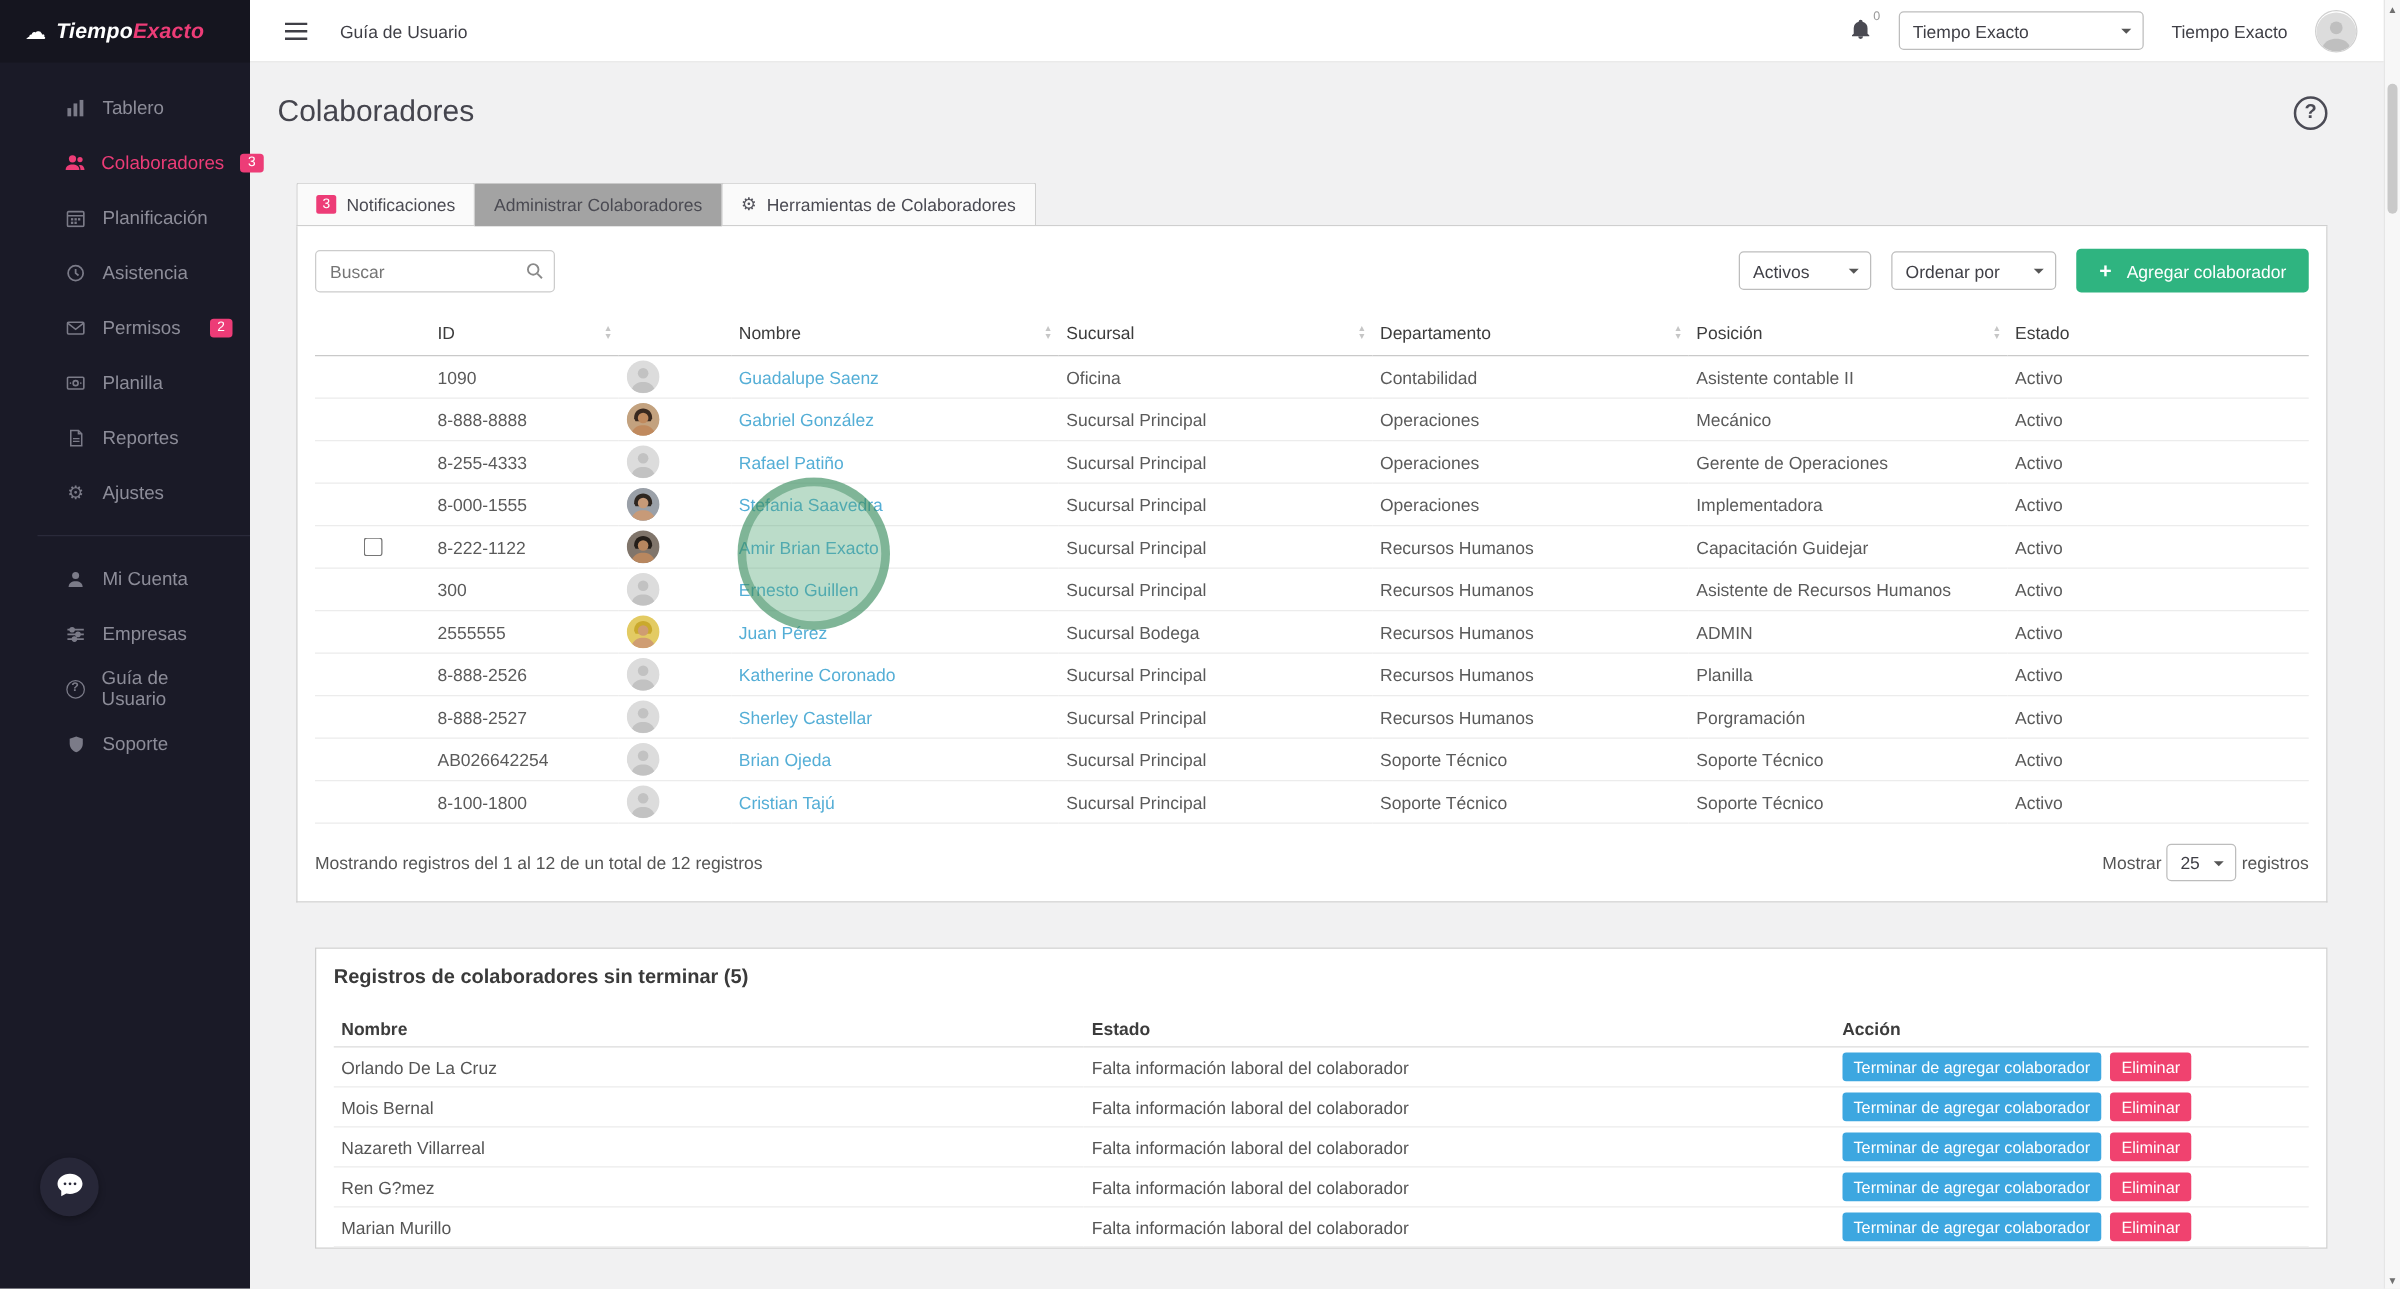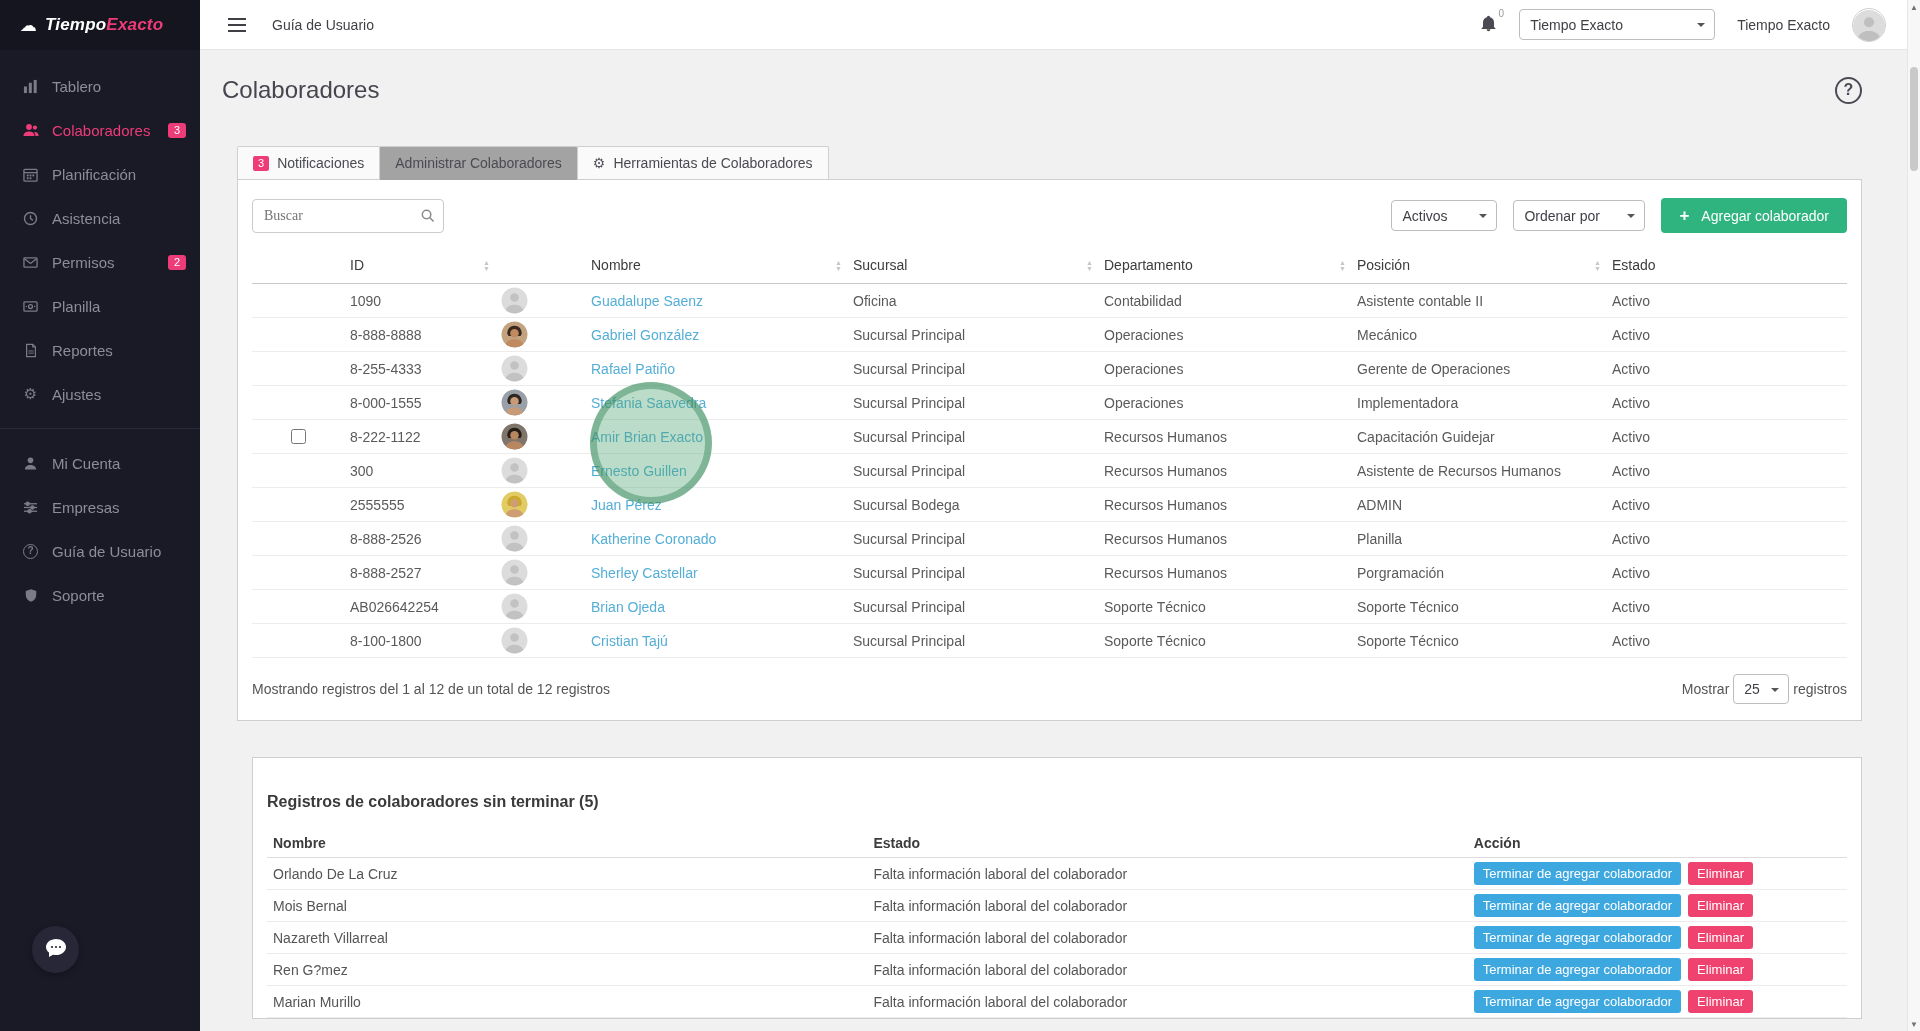--- a/index.html
+++ b/index.html
@@ -18,21 +18,21 @@
     background:#f1f1f2;
     font-family:"Liberation Sans","DejaVu Sans",sans-serif;
     color:#4a4a52;font-size:14px;
   }
   
   .sidebar{position:absolute;left:0;top:0;bottom:0;width:200px;background:var(--sidebar-bg);z-index:6;}
   .logo{height:50px;display:flex;align-items:center;padding-left:20px;gap:8px;background:#15151f;}
   .logo .cloud{color:#fff;font-size:17px;line-height:1;}
   .logo .brand{font-size:17px;font-weight:bold;font-style:italic;color:#fff;letter-spacing:.2px;}
   .logo .brand b{color:var(--accent);font-weight:bold;}
-  .side-menu{padding-top:14px;}
+  .side-menu{padding-top:14px;margin-left:30px;}
   .side-item{height:44px;display:flex;align-items:center;gap:13px;padding:0 14px 0 22px;color:#8d8d99;font-size:15px;cursor:pointer;}
   .side-item .side-icon{width:17px;display:inline-flex;justify-content:center;color:#7b7b88;}
   .side-item.active{color:var(--accent);}
   .side-item.active .side-icon{color:var(--accent);}
   .side-badge{margin-left:auto;background:var(--accent);color:#fff;font-size:11px;padding:2px 6px;border-radius:3px;line-height:1;}
   .side-divider{border-top:1px solid #2a2a3a;margin:12px 0;}
   .circle-q{display:inline-flex;width:15px;height:15px;border:1.4px solid currentColor;border-radius:50%;align-items:center;justify-content:center;font-size:10px;font-weight:bold;line-height:1;}
   
   .topbar{position:absolute;left:200px;right:0;top:0;height:50px;background:#fff;border-bottom:1px solid #e4e4e4;display:flex;align-items:center;padding:0 34px 0 28px;z-index:5;}
   .hamburger{color:#3f3f46;display:inline-flex;cursor:pointer;}
@@ -54,21 +54,21 @@
   
   .tabs{display:flex;border-bottom:1px solid #cfcfcf;}
   .tab{padding:8px 15px;border:1px solid #cfcfcf;border-bottom:none;background:#fafafa;font-size:14px;color:#4a4a52;display:flex;align-items:center;gap:8px;cursor:pointer;border-radius:2px 2px 0 0;margin-right:-1px;position:relative;}
   .tab.active{background:#a3a3a3;z-index:2;margin-bottom:-1px;padding-bottom:9px;}
   .tab-badge{background:var(--accent);color:#fff;font-size:11px;padding:2px 5px;border-radius:2px;line-height:1;}
   .tab .gear-glyph{font-size:14px;color:#55555e;}
   
   .panel{background:#fff;border:1px solid #cfcfcf;border-top:none;padding:18px 14px 16px;}
   .toolbar{display:flex;align-items:center;justify-content:space-between;margin-bottom:16px;}
   .search{position:relative;width:192px;}
-  .search input{width:100%;height:34px;border:1px solid #ccc;border-radius:4px;padding:0 32px 0 11px;font-size:14px;color:#555;outline:none;font-family:Liberation Serif, serif;}
+  .search input{width:100%;height:34px;border:1px solid #ccc;border-radius:4px;padding:0 32px 0 11px;font-size:14px;color:#555;outline:none;font-family:Liberation Sans, sans-serif;}
   .search .search-ic{position:absolute;right:9px;top:9px;color:#8a8a8a;}
   .toolbar-right{display:flex;align-items:center;gap:16px;}
   .filter-select{min-width:106px;}
   .sort-select{min-width:132px;}
   .btn-add{height:35px;background:var(--green);border:none;border-radius:4px;color:#fff;display:flex;align-items:center;gap:12px;padding:0 18px;font-size:14px;cursor:pointer;font-family:inherit;}
   .btn-add .plus{font-size:17px;font-weight:bold;line-height:1;}
   
   table{border-collapse:collapse;width:100%;table-layout:fixed;}
   .emp-table th{font-size:14px;font-weight:normal;color:#3c3c3c;text-align:left;padding:8px 6px 10px;border-bottom:1px solid #c9c9c9;position:relative;}
   .emp-table td{font-size:14px;color:#5a5a5a;padding:2px 6px;height:34px;border-bottom:1px solid #ececec;overflow:hidden;white-space:nowrap;}
@@ -76,21 +76,21 @@
   .sort i{font-style:normal;font-size:7px;line-height:6px;}
   .c-check{text-align:center;}
   .c-check input{width:15px;height:15px;cursor:pointer;}
   .avatar{display:inline-flex;width:27px;height:27px;border-radius:50%;overflow:hidden;vertical-align:middle;}
   .name-link{color:var(--link);text-decoration:none;cursor:pointer;}
   .table-footer{display:flex;align-items:center;justify-content:space-between;margin-top:16px;font-size:14px;color:#555;}
   .page-size{display:flex;align-items:center;gap:4px;}
   .page-select{min-width:56px;height:30px;}
   
   .pending-card{margin:36px 0 0 15px;background:#fff;border:1px solid #cfcfcf;padding:14px 14px 0;}
-  .pending-title{font-size:16px;font-weight:bold;color:#3a3a3a;margin:21px 0 18px;}
+  .pending-title{font-size:16px;font-weight:bold;color:#3a3a3a;margin:0 0 18px;}
   .pend-table th{font-size:14px;font-weight:bold;color:#3c3c3c;text-align:left;padding:6px;border-bottom:1px solid #dcdcdc;}
   .pend-table td{font-size:14px;color:#555;padding:4px 6px;height:29px;border-bottom:1px solid #ececec;white-space:nowrap;overflow:hidden;}
   .btn-primary{background:var(--action-blue);border:none;color:#fff;font-size:13px;padding:4px 9px;border-radius:3px;cursor:pointer;margin-right:7px;font-family:inherit;}
   .btn-danger{background:var(--action-pink);border:none;color:#fff;font-size:13px;padding:4px 9px;border-radius:3px;cursor:pointer;font-family:inherit;}
   
   .click-indicator{position:absolute;left:590px;top:382px;width:122px;height:122px;border-radius:50%;background:rgba(75,164,114,.38);border:7px solid rgba(56,134,90,.45);z-index:4;pointer-events:none;}
   .chat-fab{position:absolute;left:32px;top:926px;width:47px;height:47px;border-radius:50%;background:#272738;display:flex;align-items:center;justify-content:center;z-index:20;cursor:pointer;box-shadow:0 2px 6px rgba(0,0,0,.3);}
   
   .scrollbar{position:absolute;right:0;top:0;bottom:0;width:13px;background:#f7f7f7;border-left:1px solid #e6e6e6;z-index:30;display:flex;flex-direction:column;align-items:center;}
   .sb-arrow{font-size:8px;color:#707070;height:14px;display:flex;align-items:center;cursor:pointer;}

